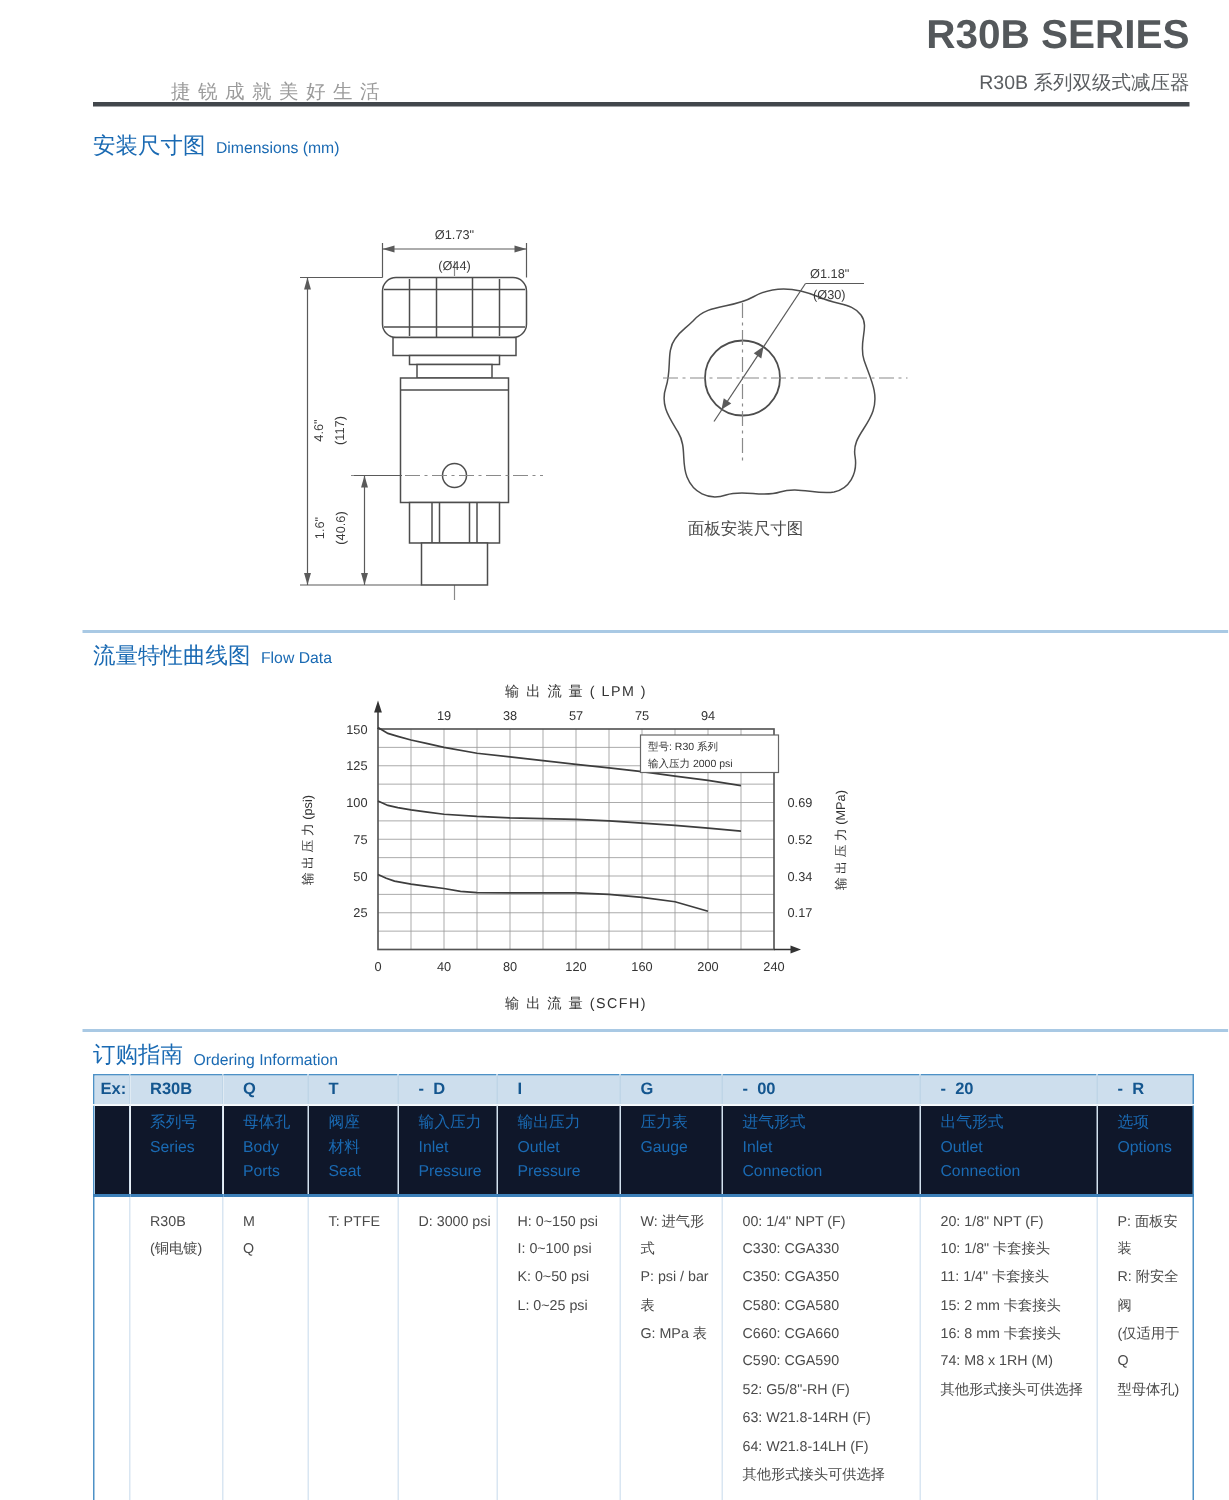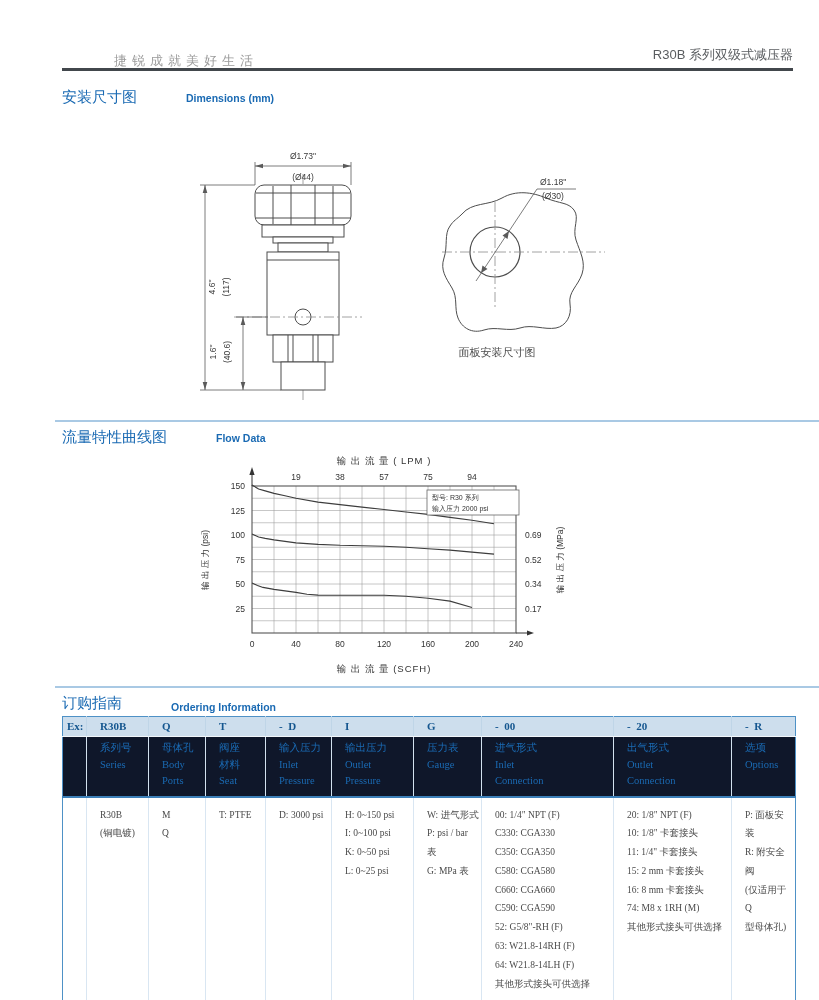--- a/index.html
+++ b/index.html
@@ -6,21 +6,21 @@
   #page{position:relative;width:819px;height:1000px;background:#fff;overflow:hidden;
         font-family:"Liberation Sans","DejaVu Sans",sans-serif;}
   
   .tagline{position:absolute;left:114px;top:52px;font-size:13px;letter-spacing:5px;color:#9b9b9b;}
   .doc-title{position:absolute;right:26px;top:8px;font-size:27px;font-weight:bold;color:#54585b;text-align:right;}
   .doc-subtitle{position:absolute;right:26px;top:46px;font-size:13px;color:#5a5d60;text-align:right;margin-left:44px;}
   .header-rule{position:absolute;left:62px;top:68px;width:731px;height:3px;background:#42474c;}
   
   .section-title{position:absolute;display:flex;align-items:baseline;gap:7px;color:#1a6ab3;}
   .section-title .zh{font-size:15px;font-weight:normal;}
-  .section-title .en{font-size:10.5px;font-weight:bold;margin-left:42px;}
+  .section-title .en{font-size:10.5px;font-weight:normal;}
   .sep{position:absolute;left:55px;width:764px;height:2px;background:#a9c9e4;}
   
   svg text{font-family:"Liberation Sans","DejaVu Sans",sans-serif;}
   .draw-line{stroke:#4d4d4d;stroke-width:1;fill:none;}
   .draw-fill{stroke:#4d4d4d;stroke-width:1;fill:#fff;}
   .centerline{stroke:#8a8a8a;stroke-width:.8;fill:none;stroke-dasharray:10 3 2 3;}
   .dim-line{stroke:#5a5a5a;stroke-width:.8;fill:none;}
   .dim-arrow{fill:#5a5a5a;stroke:none;}
   .dim-text{font-size:8.5px;fill:#3a3a3a;}
   .caption{font-size:11px;fill:#4a4a4a;}
@@ -33,40 +33,41 @@
   .tick{font-size:8.5px;fill:#333;text-anchor:middle;}
   .tick.r{text-anchor:end;}
   .tick.l{text-anchor:start;}
   .chart-title{font-size:9.5px;fill:#333;text-anchor:middle;letter-spacing:1px;}
   .rot-label{font-size:8.5px;fill:#333;text-anchor:middle;}
   .anno-box{stroke:#666;stroke-width:.8;fill:#fff;}
   .anno-text{font-size:7px;fill:#333;}
   
   #order-table{position:absolute;left:62px;top:716px;width:733px;border-collapse:collapse;table-layout:fixed;}
   #order-table{border:1.5px solid #4e91c6;}
-  #order-table td{vertical-align:top;overflow:hidden;font-family:Liberation Serif, serif;}
+  #order-table td{vertical-align:top;overflow:hidden;}
   tr.codes-row td{background:#cddeed;color:#14568f;font-size:11px;font-weight:bold;
                   padding:3px 0 4px 13px;white-space:pre;border-bottom:1px solid #f2f7fb;
                   border-right:1px solid #bfd5e7;}
   tr.codes-row td:first-child{padding-left:4px;}
   tr.codes-row td:last-child{border-right:none;}
   tr.labels-row td{background:#0f172a;color:#1a6ab3;font-size:10.5px;line-height:16.5px;
                    padding:3px 0 6px 13px;border-bottom:2px solid #3c7fb8;
                    border-right:1px solid #d3e2ef;}
   tr.labels-row td:last-child{border-right:none;}
   tr.body-row td{background:#fff;color:#4a4a4a;font-size:9.5px;line-height:18.8px;
                  padding:8px 2px 10px 13px;border-right:1px solid #d9e6f2;height:180px;}
   tr.body-row td:last-child{border-right:none;}
 </style>
 </head>
 <body>
 
 <div id="page">
 
   <div class="tagline">捷锐成就美好生活</div>
+  <div class="doc-title">R30B SERIES</div>
   <div class="doc-subtitle">R30B 系列双级式减压器</div>
   <div class="header-rule"></div>
 
   <div class="section-title" style="left:62px;top:88px;">
     <span class="zh">安装尺寸图</span>
     <span class="en">Dimensions (mm)</span>
   </div>
 
   <svg style="position:absolute;left:170px;top:130px;" width="470" height="275" viewBox="0 0 470 275">
     <g>

